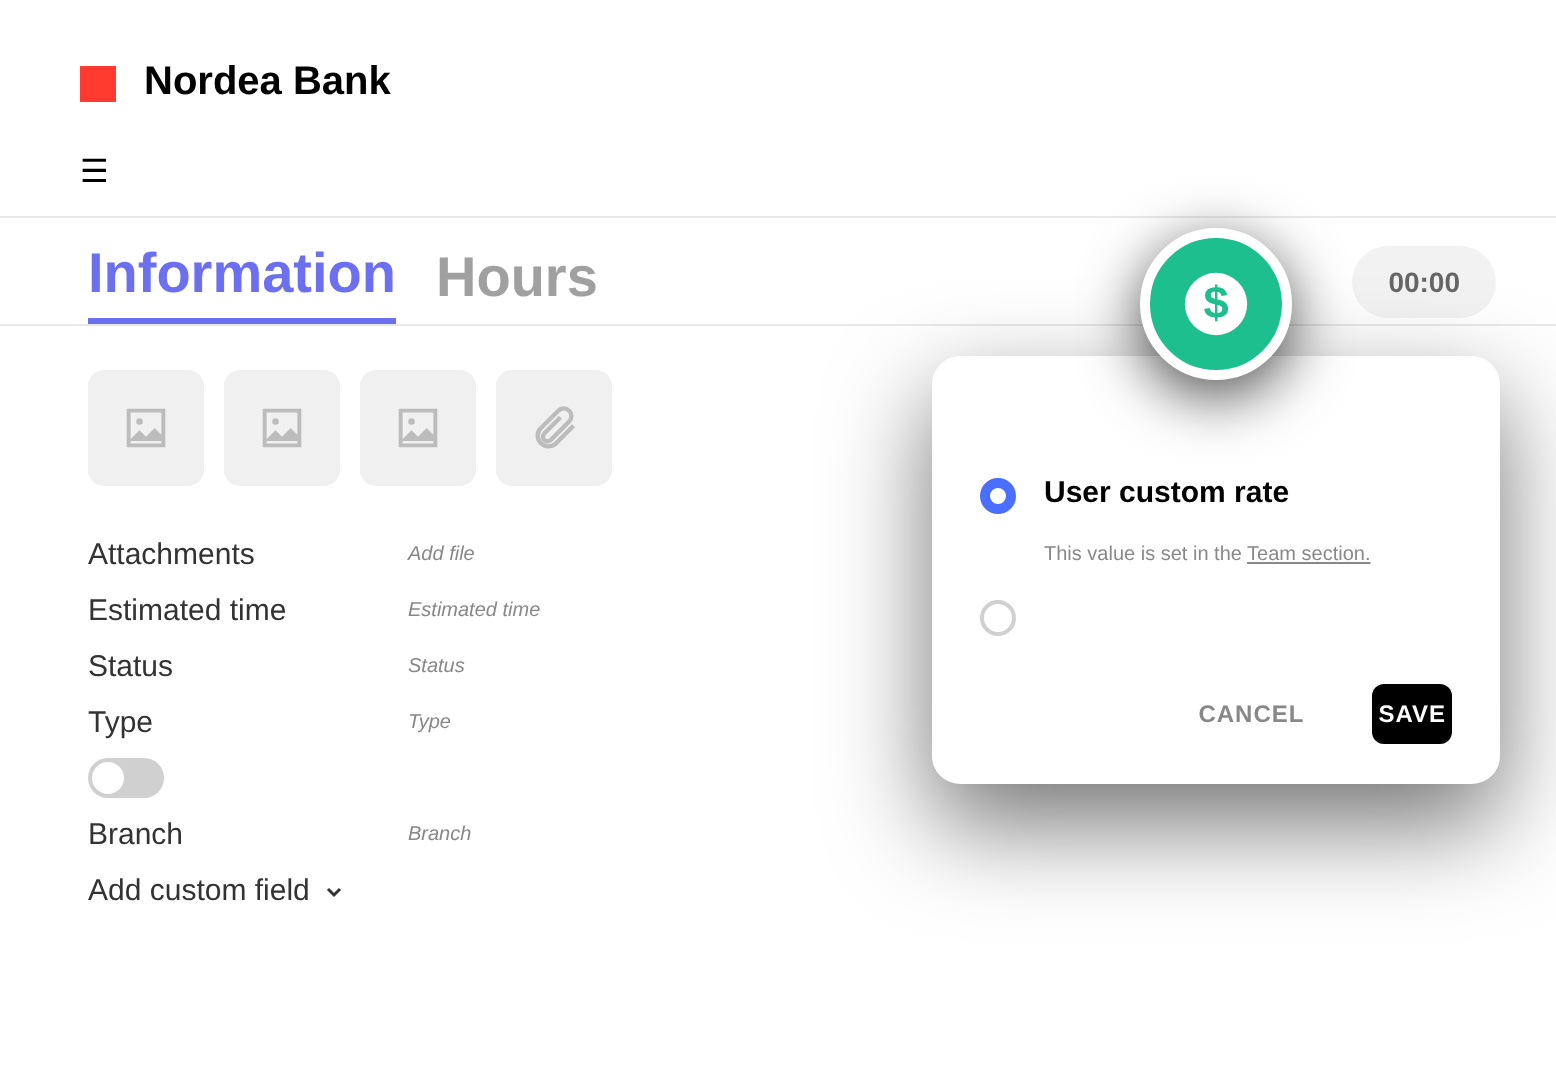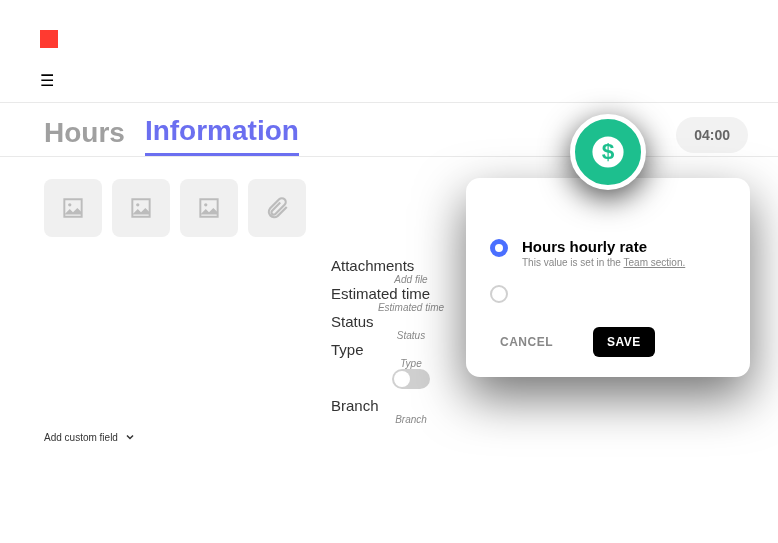--- a/index.html
+++ b/index.html
@@ -20,63 +20,64 @@
     .tab.active { color: #6b6ff0; border-bottom: 3px solid #6b6ff0; }
     .tab.inactive { color: #a0a0a0; }
     
     .timer-pill { position: absolute; right: 30px; top: 14px; background: #f2f2f2; border-radius: 20px; padding: 10px 18px; font-size: 14px; color: #666; font-weight: 600; }
     
     .cards-row { display: flex; gap: 10px; padding: 22px 0 0 44px; }
     .card { width: 58px; height: 58px; background: #f0f0f0; border-radius: 8px; display: flex; align-items: center; justify-content: center; color: #bcbcbc; }
     .card svg { width: 26px; height: 26px; }
     
     .fields { padding: 20px 0 0 44px; }
-    .field-row { display: flex; align-items: center; height: 28px; flex-direction: column; }
+    .field-row { display: flex; align-items: center; height: 28px; }
     .field-label { width: 160px; font-size: 15px; color: #333; }
     .field-value { font-size: 10px; color: #888; font-style: italic; }
     
     .toggle { width: 38px; height: 20px; background: #d0d0d0; border-radius: 10px; position: relative; }
     .toggle::after { content: ''; position: absolute; width: 16px; height: 16px; background: #fff; border-radius: 50%; top: 2px; left: 2px; }
     
-    .add-custom { display: flex; align-items: center; margin-top: 6px; font-size: 10px; color: #333; cursor: pointer; }
+    .add-custom { display: flex; align-items: center; margin-top: 6px; font-size: 15px; color: #333; cursor: pointer; }
     .add-custom svg { width: 12px; height: 12px; margin-left: 6px; }
     
     
     .popover-wrap { position: absolute; right: 28px; top: 130px; width: 284px; }
     .badge-circle { position: absolute; width: 76px; height: 76px; background: #1dbf8e; border-radius: 50%; top: -16px; left: 50%; transform: translateX(-50%); display: flex; align-items: center; justify-content: center; z-index: 2; box-shadow: 0 8px 30px rgba(0,0,0,0.7); border: 5px solid #fff; }
     .badge-circle svg { width: 34px; height: 34px; }
     .popover-card { background: #fff; border-radius: 14px; box-shadow: 0 20px 50px rgba(0,0,0,0.55); padding: 52px 24px 20px 24px; margin-top: 48px; position: relative; z-index: 1; }
     .radio-row { display: flex; align-items: flex-start; padding: 8px 0; cursor: pointer; }
     .radio-circle { width: 18px; height: 18px; border-radius: 50%; border: 2px solid #d0d0d0; margin-right: 14px; flex-shrink: 0; margin-top: 1px; }
     .radio-circle.selected { border: 5px solid #4a6fff; }
     .radio-content { flex: 1; }
     .radio-label { font-size: 15px; font-weight: 600; color: #000; }
-    .radio-hint { font-size: 10px; color: #888; margin-top: 2px; }
+    .radio-hint { font-size: 10px; color: #888; margin-top: 17px; }
     .radio-hint .underline { text-decoration: underline; }
-    .popover-actions { display: flex; justify-content: flex-start; gap: 10px; margin-top: 16px; }
+    .popover-actions { display: flex; justify-content: flex-end; gap: 24px; margin-top: 16px; }
     .btn-cancel { background: transparent; border: none; font-size: 12px; font-weight: 700; color: #888; letter-spacing: 0.5px; padding: 8px 10px; cursor: pointer; }
-    .btn-save { background: #000; color: #fff; border: none; font-size: 12px; font-weight: 700; letter-spacing: 0.5px; padding: 8px 14px; border-radius: 6px; cursor: pointer; margin-left: 20px; }
+    .btn-save { background: #000; color: #fff; border: none; font-size: 12px; font-weight: 700; letter-spacing: 0.5px; padding: 8px 3px; border-radius: 6px; cursor: pointer; }
   </style>
 </head>
 <body>
 
 <div class="header-row">
   <div class="brand-square"></div>
+  <div class="brand-title">Nordea Bank</div>
 </div>
 
 <div class="subheader-row">
   <span class="hamburger-icon">☰</span>
 </div>
 
 <div class="divider"></div>
 
 <div class="tabs-row">
+  <div class="tab active">Information</div>
   <div class="tab inactive">Hours</div>
-  <div class="tab active">Information</div>
-  <div class="timer-pill">04:00</div>
+  <div class="timer-pill">00:00</div>
 </div>
 
 <div class="divider"></div>
 
 <div class="cards-row">
   <div class="card">
     <svg viewBox="0 0 24 24" fill="currentColor">
         <path d="M4 4h16v16H4z" fill="none" stroke="currentColor" stroke-width="1.8"></path>
         <circle cx="9" cy="9" r="1.5"></circle>
         <path d="M4 18l5-5 3 3 4-4 4 4v2H4z"></path>
@@ -139,21 +140,21 @@
   <div class="badge-circle">
     <svg viewBox="0 0 24 24" fill="none">
       <circle cx="12" cy="12" r="11" fill="#fff"></circle>
       <text x="12" y="17" text-anchor="middle" font-size="16" font-weight="700" fill="#1dbf8e">$</text>
     </svg>
   </div>
   <div class="popover-card">
     <div class="radio-row">
       <div class="radio-circle selected"></div>
       <div class="radio-content">
-        <div class="radio-label">Hours hourly rate</div>
+        <div class="radio-label">User custom rate</div>
         <div class="radio-hint">
           <span>This value is set in the </span><span class="underline">Team section.</span>
         </div>
       </div>
     </div>
     <div class="radio-row">
       <div class="radio-circle"></div>
     </div>
     <div class="popover-actions">
       <button class="btn-cancel">CANCEL</button>

